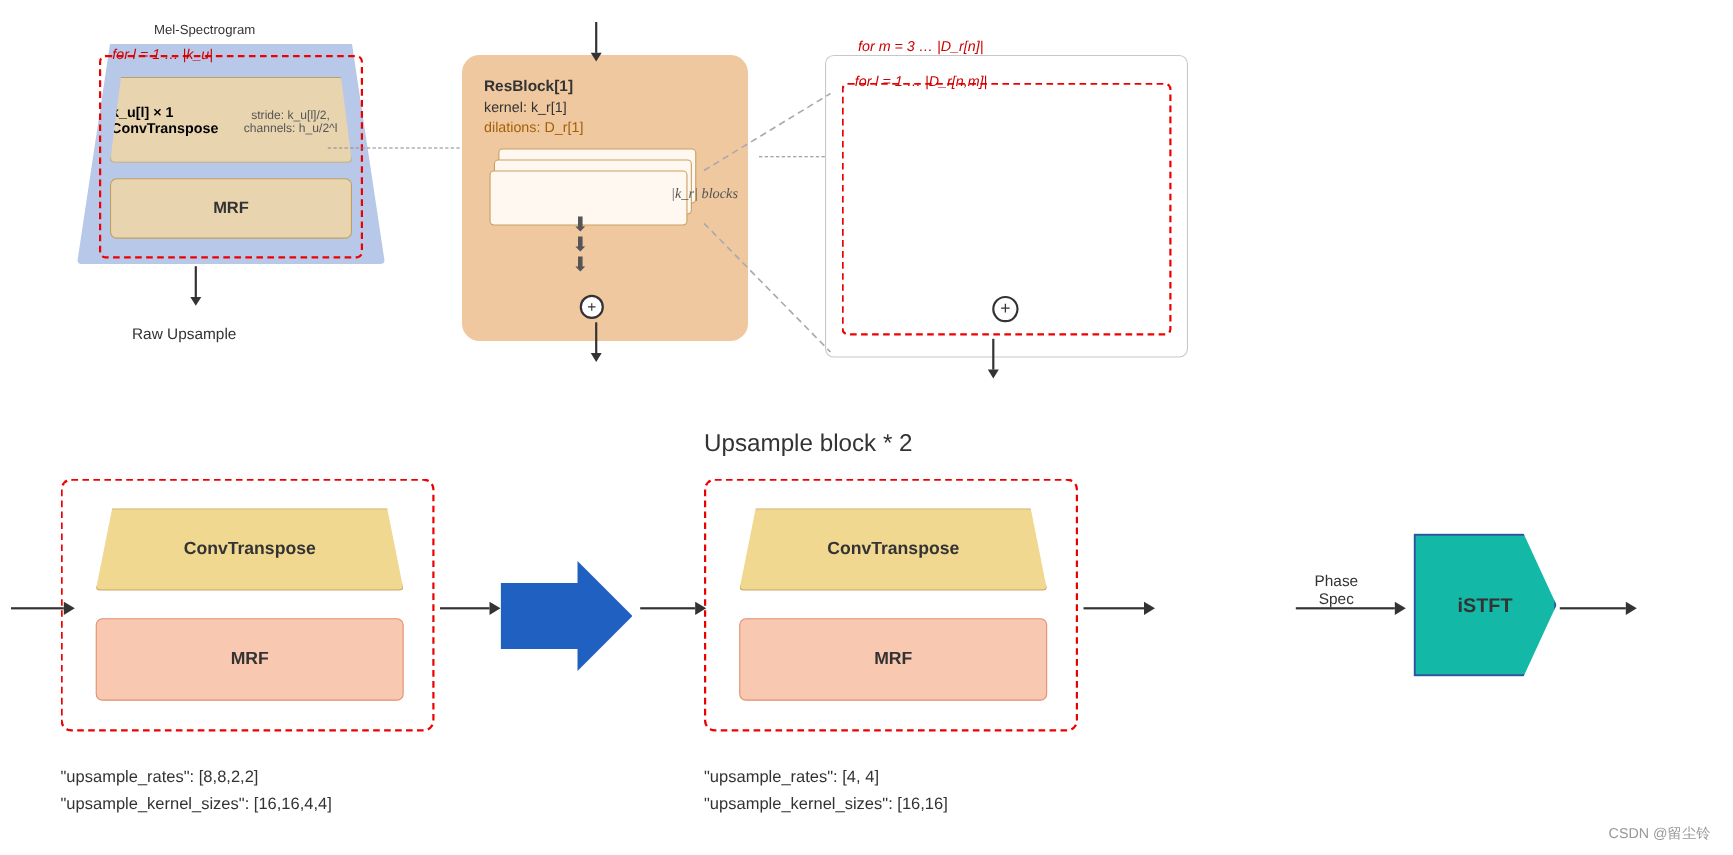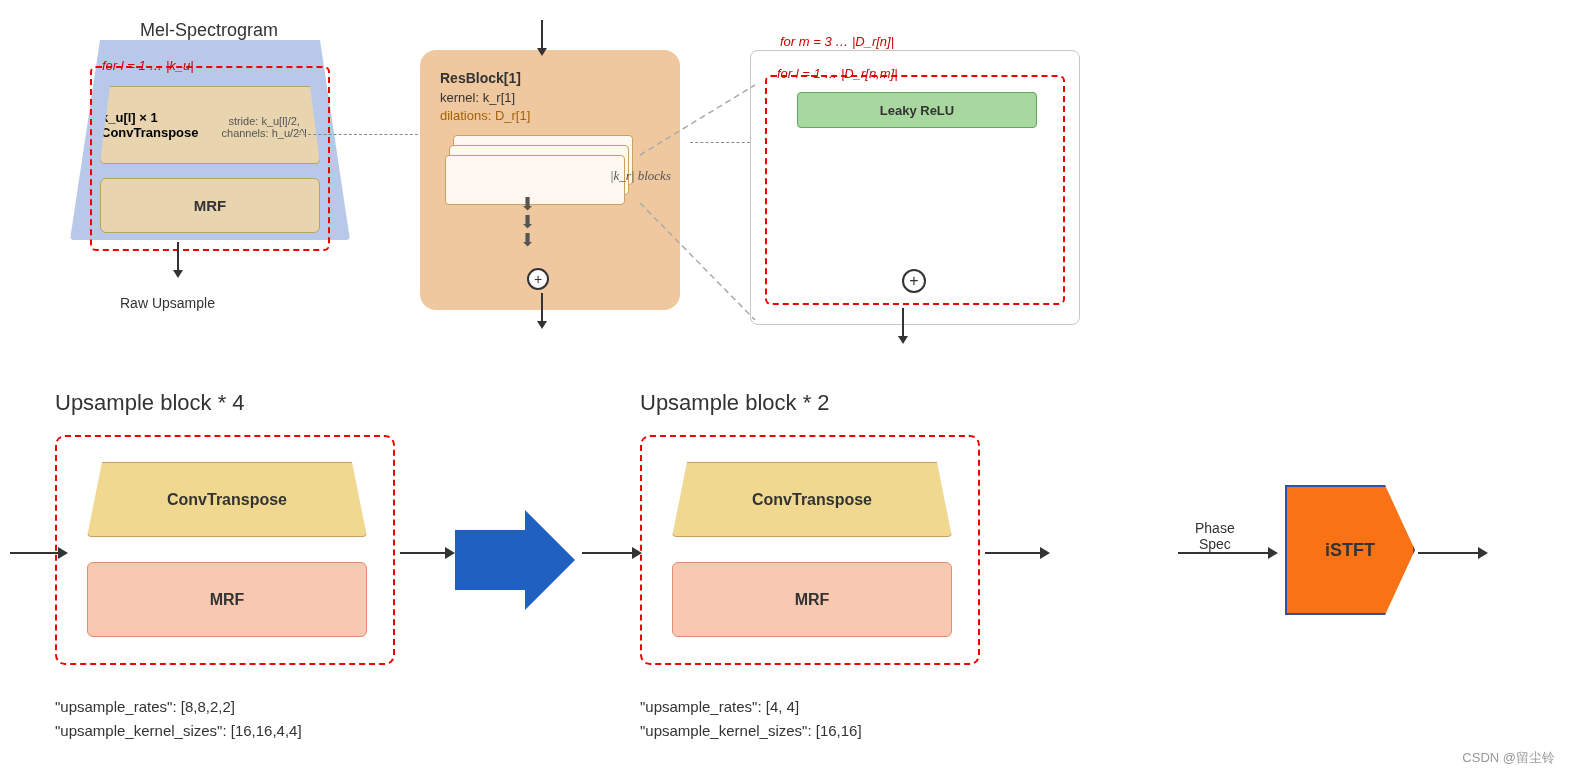--- a/index.html
+++ b/index.html
@@ -26,21 +26,21 @@
       left: 40px;
       width: 1480px;
       height: 340px;
     }
 
     
     .mel-label {
       position: absolute;
       top: 0px;
       left: 100px;
-      font-size: 18px;
+      font-size: 12px;
       color: #333;
     }
 
     
     .generator-block {
       position: absolute;
       top: 20px;
       left: 30px;
       width: 280px;
       height: 200px;
@@ -56,21 +56,20 @@
     }
 
     .red-dashed-box-1 {
       position: absolute;
       top: 10px;
       left: 20px;
       width: 240px;
       height: 185px;
       border: 2px dashed #e00;
       border-radius: 6px;
-      margin-top: 16px;
     }
 
     .for-label-1 {
       position: absolute;
       top: -10px;
       left: 10px;
       font-size: 13px;
       font-style: italic;
       color: #cc0000;
       background: transparent;
@@ -366,21 +365,21 @@
       color: #333;
     }
 
     
     .istft-box {
       position: absolute;
       top: 95px;
       left: 1285px;
       width: 130px;
       height: 130px;
-      background: #f97316;
+      background: #14b8a6;
       border: 2.5px solid #3050a0;
       clip-path: polygon(0 0, 100px 0, 130px 65px, 100px 130px, 0 130px);
       display: flex;
       align-items: center;
       justify-content: center;
       font-size: 18px;
       font-weight: bold;
       color: #333;
     }
 
@@ -576,23 +575,20 @@
 
     <div class="resblock-detail">
 
       <div class="resblock-detail-bg"></div>
 
       <div class="for-m-label">for  m = 3 … |D_r[n]|</div>
 
       <div class="red-dashed-box-2">
         <div class="for-l-label">for  l = 1 … |D_r[n,m]|</div>
 
-        <div class="leaky-relu-box">
-          <span>Leaky ReLU</span>
-        </div>
 
 
         <div class="plus-circle-detail">
           <span>+</span>
         </div>
       </div>
 
       <div style="position:absolute;top:288px;left:148px;display:flex;flex-direction:column;align-items:center;">
         <div class="vline" style="height:28px;"></div>
         <div class="adown"></div>
@@ -602,21 +598,20 @@
     <svg style="position:absolute;top:0;left:0;width:1100px;height:340px;pointer-events:none;">
 
       <line x1="600" y1="135" x2="715" y2="65" stroke="#aaa" stroke-width="1.5" stroke-dasharray="6,4"></line>
       <line x1="600" y1="183" x2="715" y2="300" stroke="#aaa" stroke-width="1.5" stroke-dasharray="6,4"></line>
     </svg>
 
   </div>
 
   <div class="bottom-section">
 
-    <div class="upsample-label-1">Upsample block * 4</div>
     <div class="upsample-label-2">Upsample block * 2</div>
 
     <div class="arr-in-1">
       <div style="width:48px;height:2px;background:#333;"></div>
       <div class="arrow-head-right"></div>
     </div>
 
     <div class="upsample-block-1">
       <div class="conv-transpose-bottom-1">
         <span>ConvTranspose</span>

